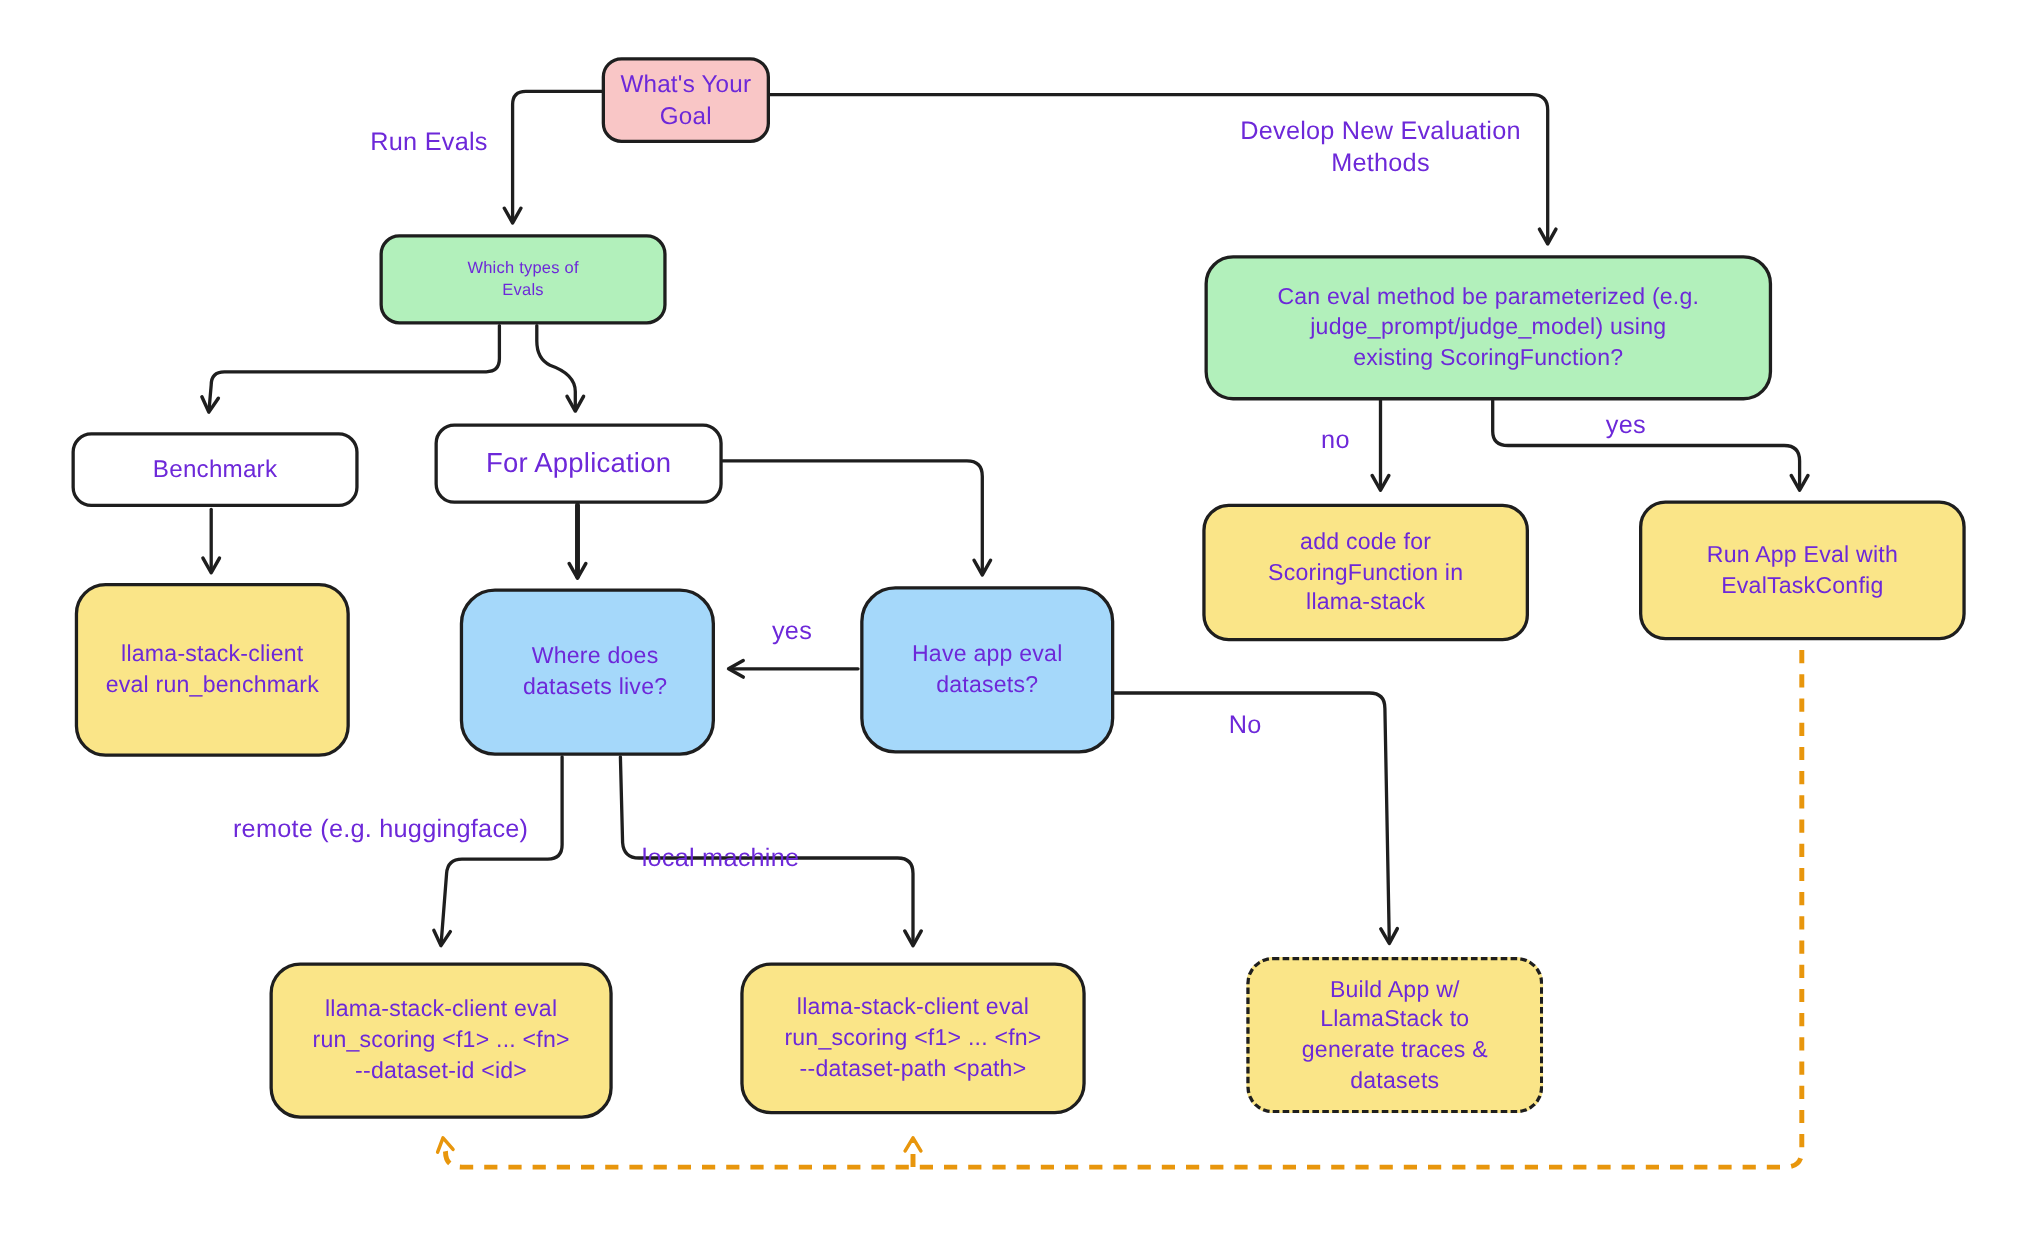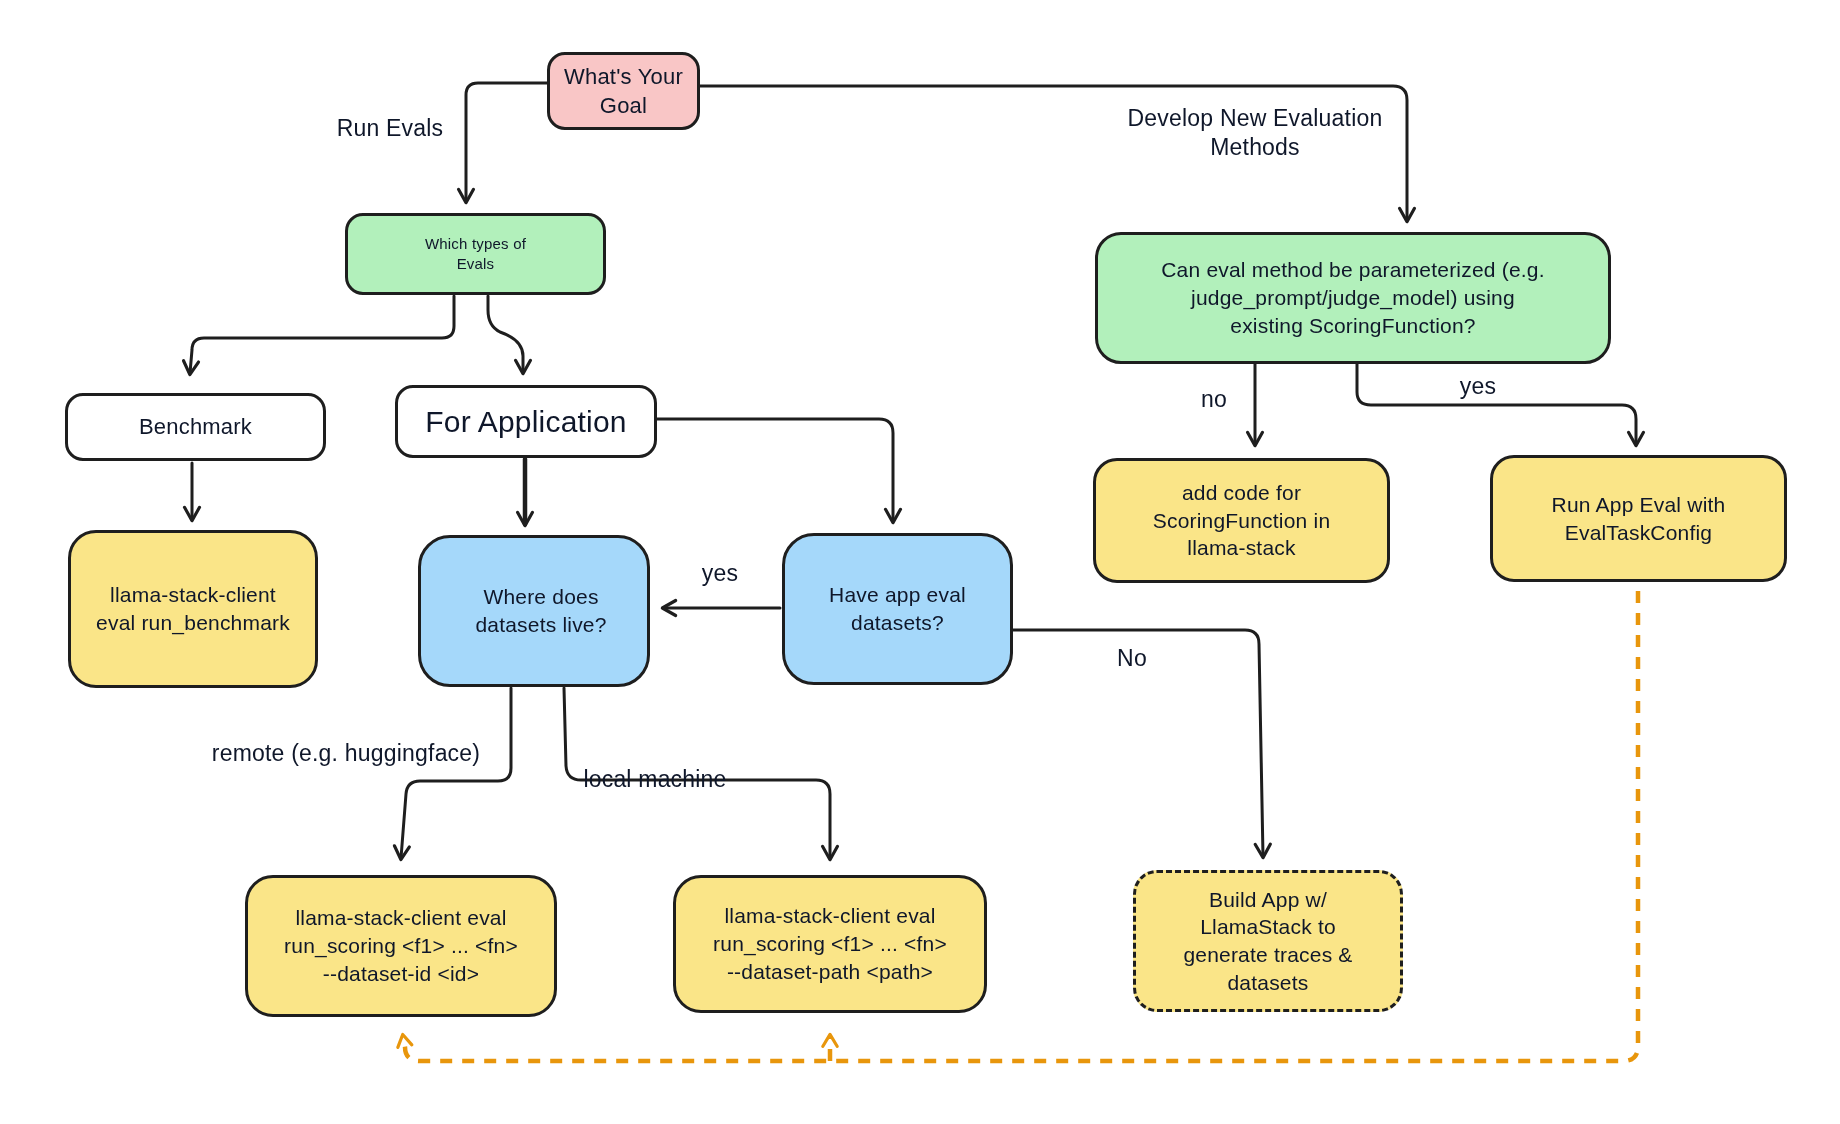--- a/index.html
+++ b/index.html
@@ -1,21 +1,21 @@
 <!DOCTYPE html>
 <html><head>
 <meta charset="utf-8">
 <style>
   html,body{margin:0;padding:0;background:#ffffff;}
   #canvas{
     position:relative;
     width:1840px;height:1124px;
     background:#ffffff;
     font-family:"Liberation Sans", sans-serif;
-    color:#0f172a;
+    color:#6d28d9;
     overflow:hidden;
   }
   #edges{position:absolute;inset:0;width:1840px;height:1124px;}
   .node{
     position:absolute;
     display:flex;align-items:center;justify-content:center;
     text-align:center;white-space:pre-line;
     border:3px solid #1e1e1e;
     box-sizing:border-box;
     font-size:21px;line-height:1.32;
@@ -74,21 +74,21 @@
   </svg>
 
   <div class="node pink" style="left:547px;top:52px;width:153px;height:78px;font-size:22px;">What's Your
 Goal</div>
 
   <div class="node green" style="left:345px;top:213px;width:261px;height:82px;font-size:15px;">Which types of
 Evals</div>
 
   <div class="node white" style="left:65px;top:393px;width:261px;height:68px;font-size:22px;">Benchmark</div>
 
-  <div class="node white" style="left:395px;top:385px;width:262px;height:73px;font-size:30px;">For Application</div>
+  <div class="node white" style="left:395px;top:385px;width:262px;height:73px;font-size:25px;">For Application</div>
 
   <div class="node yellow" style="left:68px;top:530px;width:250px;height:158px;">llama-stack-client
 eval run_benchmark</div>
 
   <div class="node blue" style="left:418px;top:535px;width:232px;height:152px;padding-left:24px;">Where does
 datasets live?</div>
 
   <div class="node blue" style="left:782px;top:533px;width:231px;height:152px;">Have app eval
 datasets?</div>
 

